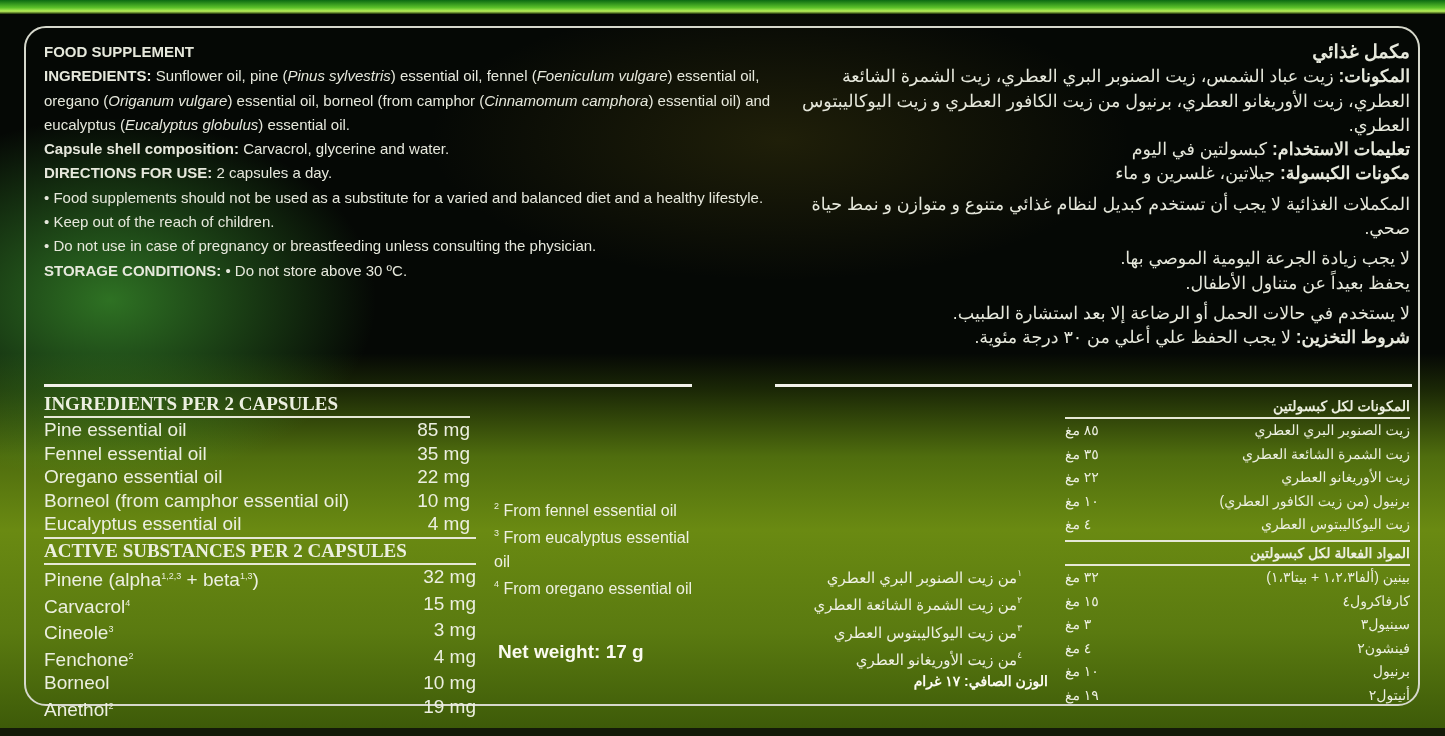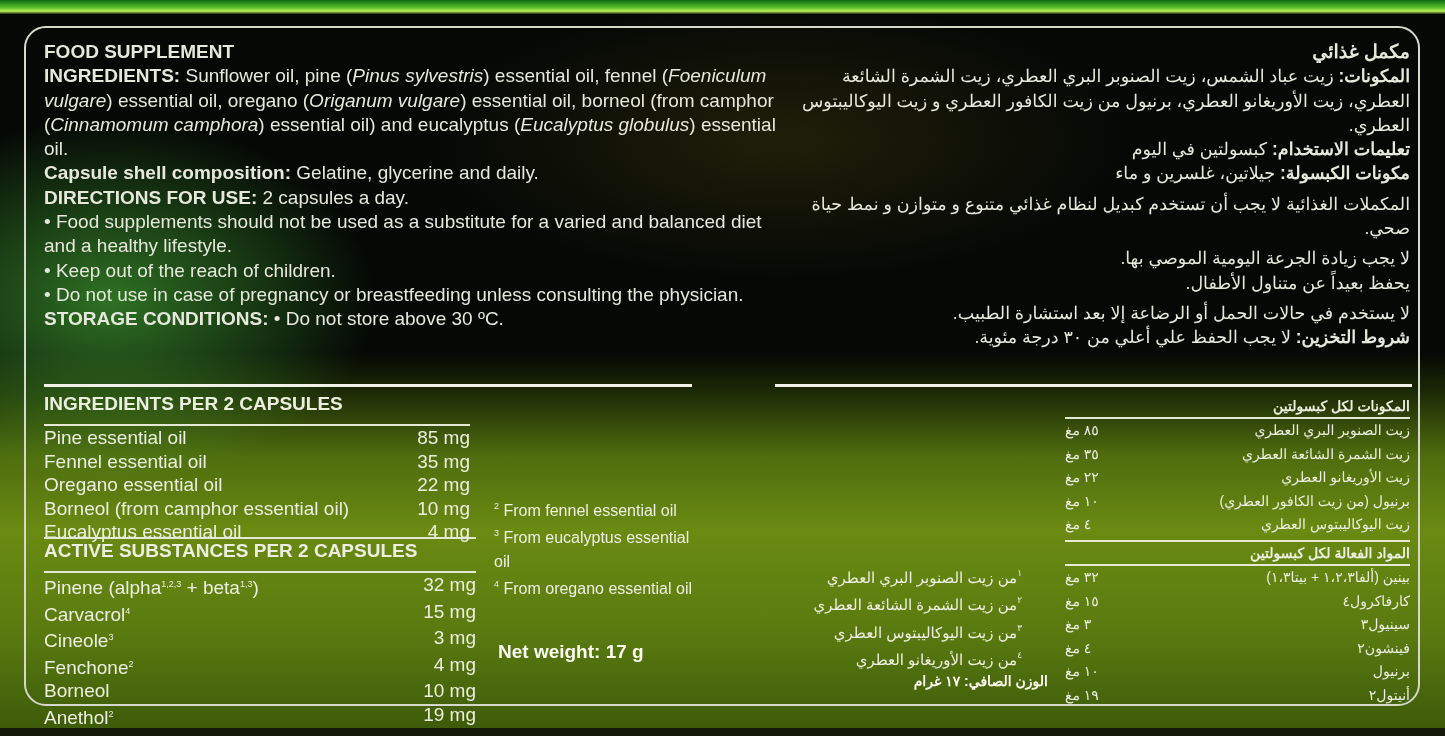--- a/index.html
+++ b/index.html
@@ -20,27 +20,27 @@
     background:linear-gradient(180deg,#0b6a12 0%,#5cc22a 55%,#b8f05a 80%,#1a2a06 100%);
   }
   .pack::after {
     content:""; position:absolute; left:0; right:0; bottom:0; height:8px;
     background:#141a08;
   }
   .frame {
     position:absolute; left:24px; top:26px; width:1396px; height:680px;
     border:2px solid #d6d8cc; border-radius:22px; box-sizing:border-box;
   }
-  .txt { color:#e6e8dc; font-size:19px; line-height:24.3px; }
+  .txt { color:#e6e8dc; font-size:15px; line-height:24.3px; }
   .txt b { font-weight:bold; }
   .en-top { position:absolute; left:44px; top:40px; width:735px; }
   .ar-top { position:absolute; left:790px; top:40px; width:620px; direction:rtl; text-align:right; font-size:17.5px; line-height:24.3px; }
   .rule { position:absolute; height:3px; background:#f2f2ea; }
   .tbl { position:absolute; color:#ecefe0; }
-  .tbl .head { font-weight:bold; font-size:19px; line-height:24px; border-bottom:2px solid #e6e8d6; padding-bottom:8px; }
+  .tbl .head { font-weight:bold; font-size:19px; line-height:24px; border-bottom:2px solid #e6e8d6; padding-bottom:0;font-family:Liberation Serif, serif; }
   .tbl .row { display:flex; justify-content:space-between; font-size:19px; line-height:23.6px; }
   .tbl .row .v { text-align:left; white-space:nowrap; }
   sup { font-size:9px; vertical-align:7px; }
   .notes { position:absolute; left:494px; top:495px; width:200px; color:#eef0e2; font-size:16px; line-height:23.3px; }
   .ar-notes { position:absolute; left:770px; top:562px; width:252px; direction:rtl; text-align:right; color:#eef0e2; font-size:15px; line-height:23.3px; }
   .netw { position:absolute; left:498px; top:641px; color:#fbfbf0; font-weight:bold; font-size:19px; }
   .ar-netw { position:absolute; left:832px; top:673px; width:216px; direction:rtl; text-align:right; color:#fbfbf0; font-weight:bold; font-size:14px; }
   .ar-tbl { position:absolute; direction:rtl; color:#ecefe0; }
   .ar-tbl .head { font-weight:bold; font-size:14px; line-height:22px; border-bottom:2px solid #e6e8d6; text-align:right; }
   .ar-tbl .row { display:flex; justify-content:space-between; font-size:14px; line-height:23.5px; }
@@ -50,21 +50,21 @@
 
 <div class="pack">
   <div class="frame"></div>
 
   <div class="txt en-top">
     <div><b>FOOD SUPPLEMENT</b></div>
     <div>
       <b>INGREDIENTS:</b><span id="en-ingr"><span> Sunflower oil, pine (</span><i>Pinus sylvestris</i><span>) essential oil, fennel (</span><i>Foeniculum vulgare</i><span>) essential oil, oregano (</span><i>Origanum vulgare</i><span>) essential oil, borneol (from camphor (</span><i>Cinnamomum camphora</i><span>) essential oil) and eucalyptus (</span><i>Eucalyptus globulus</i><span>) essential oil.</span></span>
     </div>
     <div>
-      <b>Capsule shell composition:</b><span> Gelatine, glycerine and daily.</span>
+      <b>Capsule shell composition:</b><span> Carvacrol, glycerine and water.</span>
     </div>
     <div>
       <b>DIRECTIONS FOR USE:</b><span> 2 capsules a day.</span>
     </div>
     <div>• Food supplements should not be used as a substitute for a varied and balanced diet and a healthy lifestyle.</div>
     <div>• Keep out of the reach of children.</div>
     <div>• Do not use in case of pregnancy or breastfeeding unless consulting the physician.</div>
     <div>
       <b>STORAGE CONDITIONS:</b><span> • Do not store above 30 ºC.</span>
     </div>

